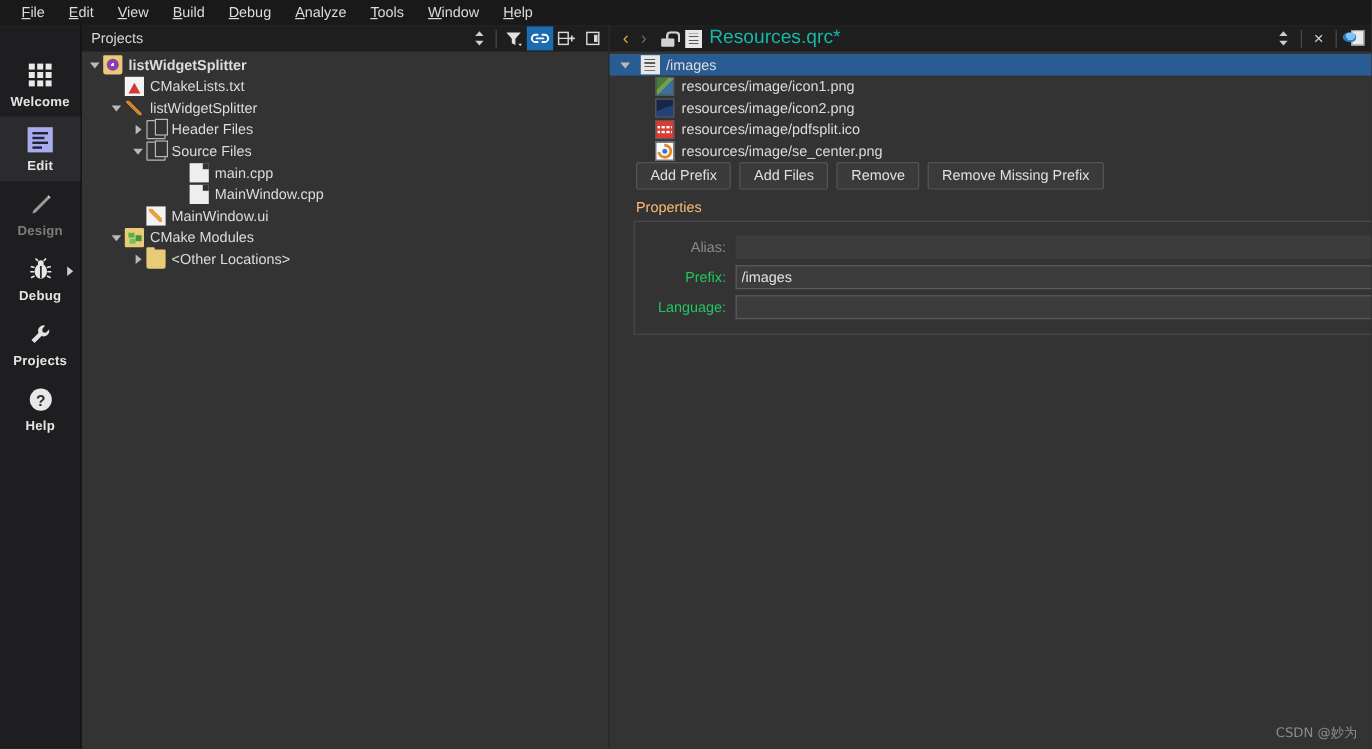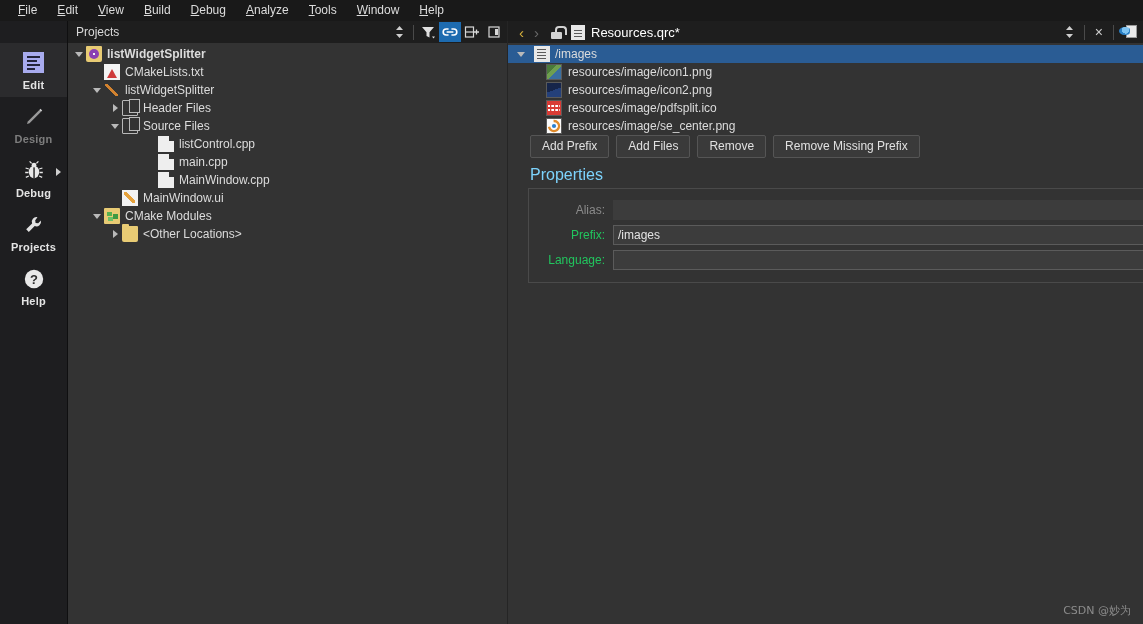--- a/index.html
+++ b/index.html
@@ -166,42 +166,42 @@
   }
   .nav-arrow { font-size: 15px; padding: 0 5px; cursor: default; }
   .nav-arrow.act { color: #d8b23c; }
   .nav-arrow.off { color: #6b6b6b; }
   .lock-ic { width: 13px; height: 13px; margin: 0 8px 0 6px; position: relative; }
   .lock-ic::before{ content:""; position:absolute; left:1px; bottom:0; width:11px;height:7px;background:#d2d2d2;border-radius:1px; }
   .lock-ic::after{ content:""; position:absolute; left:5px; top:0; width:8px; height:7px; border:2px solid #d2d2d2; border-bottom:none; border-radius:4px 4px 0 0; }
   .ed-file-ic { width: 14px; height: 15px; background: #e8e8e8; position: relative; margin-right: 6px; }
   .ed-file-ic::after{ content:""; position:absolute; left:3px; top:3px; width:8px;height:9px;
     background: repeating-linear-gradient(0deg,#5a5a5a 0 1px,#e8e8e8 1px 3px); }
-  .ed-title { font-size: 13px; color: #ffffff; flex: 1; white-space: nowrap; }
+  .ed-title { font-size: 16px; color: #14b8a6; flex: 1; white-space: nowrap; }
   .x-btn { padding: 0 7px; font-size: 14px; color: #d0d0d0; cursor: default; }
   .brush-ic { width: 18px; height: 16px; position: relative; margin: 0 4px 0 2px; }
   .brush-ic::before{ content:""; position:absolute; right:0; top:1px; width:9px;height:11px;background:#eaeaea;border:1px solid #9a9a9a; }
   .brush-ic::after{ content:""; position:absolute; left:0; top:3px; width:11px;height:8px; border-radius:50% 40% 40% 50%;
     background: radial-gradient(circle at 60% 35%, #7fc4f2 0 45%, #2a7fc4 46% 100%); }
 
   
   #res-tree { padding-top: 2px; }
   .rrow { height: 18px; display: flex; align-items: center; font-size: 12px; color: #dcdcdc; white-space: nowrap; cursor: default; }
   .rrow.sel { background: #2a5c94; }
   .rthumb { width: 16px; height: 16px; flex: 0 0 16px; margin-right: 6px; border: 1px solid #5a5a5a; }
 
   
   #btn-row { display: flex; gap: 7px; padding: 0 0 0 22px; margin-top: auto; }
   .qbtn {
     background: #3a3a3a; border: 1px solid #555555; color: #e0e0e0;
     font-size: 12px; padding: 3px 11px 4px 11px; border-radius: 2px;
     font-family: "Liberation Sans", sans-serif; cursor: default;
   }
 
-  .prop-label { padding: 8px 12px 4px 22px; font-size: 16px; color: #7dd3fc; }
+  .prop-label { padding: 8px 12px 4px 22px; font-size: 12px; color: #fdba74; }
   #prop-box {
     margin-left: 20px; margin-right: 0;
     border: 1px solid #4a4a4a; border-right: none;
     background: #333333;
     padding: 8px 0 10px 0;
   }
   .frow { display: flex; align-items: center; height: 25px; }
   .flab { width: 76px; text-align: right; padding-right: 8px; font-size: 12px; color: #22c55e; flex: 0 0 84px; }
   .flab.dis { color: #8a8a8a; }
   .finput {
@@ -230,20 +230,36 @@
     <div class="menu-item"><u>A</u>nalyze</div>
     <div class="menu-item"><u>T</u>ools</div>
     <div class="menu-item"><u>W</u>indow</div>
     <div class="menu-item"><u>H</u>elp</div>
   </div>
 
 <div id="body-wrap">
 
   <div id="modebar">
 
+    <div class="mode">
+      <div class="icon-wrap">
+        <div class="grid-ic">
+            <i></i>
+            <i></i>
+            <i></i>
+            <i></i>
+            <i></i>
+            <i></i>
+            <i></i>
+            <i></i>
+            <i></i>
+          </div>
+      </div>
+      <div class="mlabel">Welcome</div>
+    </div>
 
     <div class="mode active">
       <div class="icon-wrap">
         <div class="edit-ic">
             <i></i>
             <i></i>
             <i></i>
             <i></i>
           </div>
       </div>
@@ -370,26 +386,20 @@
           <div class="tico ic-files"></div>
           <div>Header Files</div>
         </div>
         <div class="trow">
           <div style="flex: 0 0 40px;"></div>
           <div class="twist">
             <span class="tw-down"></span>
           </div>
           <div class="tico ic-files"></div>
           <div>Source Files</div>
-        </div>
-        <div class="trow">
-          <div style="flex: 0 0 76px;"></div>
-          <div class="twist"></div>
-          <div class="tico ic-file"></div>
-          <div>listControl.cpp</div>
         </div>
         <div class="trow">
           <div style="flex: 0 0 76px;"></div>
           <div class="twist"></div>
           <div class="tico ic-file"></div>
           <div>main.cpp</div>
         </div>
         <div class="trow">
           <div style="flex: 0 0 76px;"></div>
           <div class="twist"></div>

